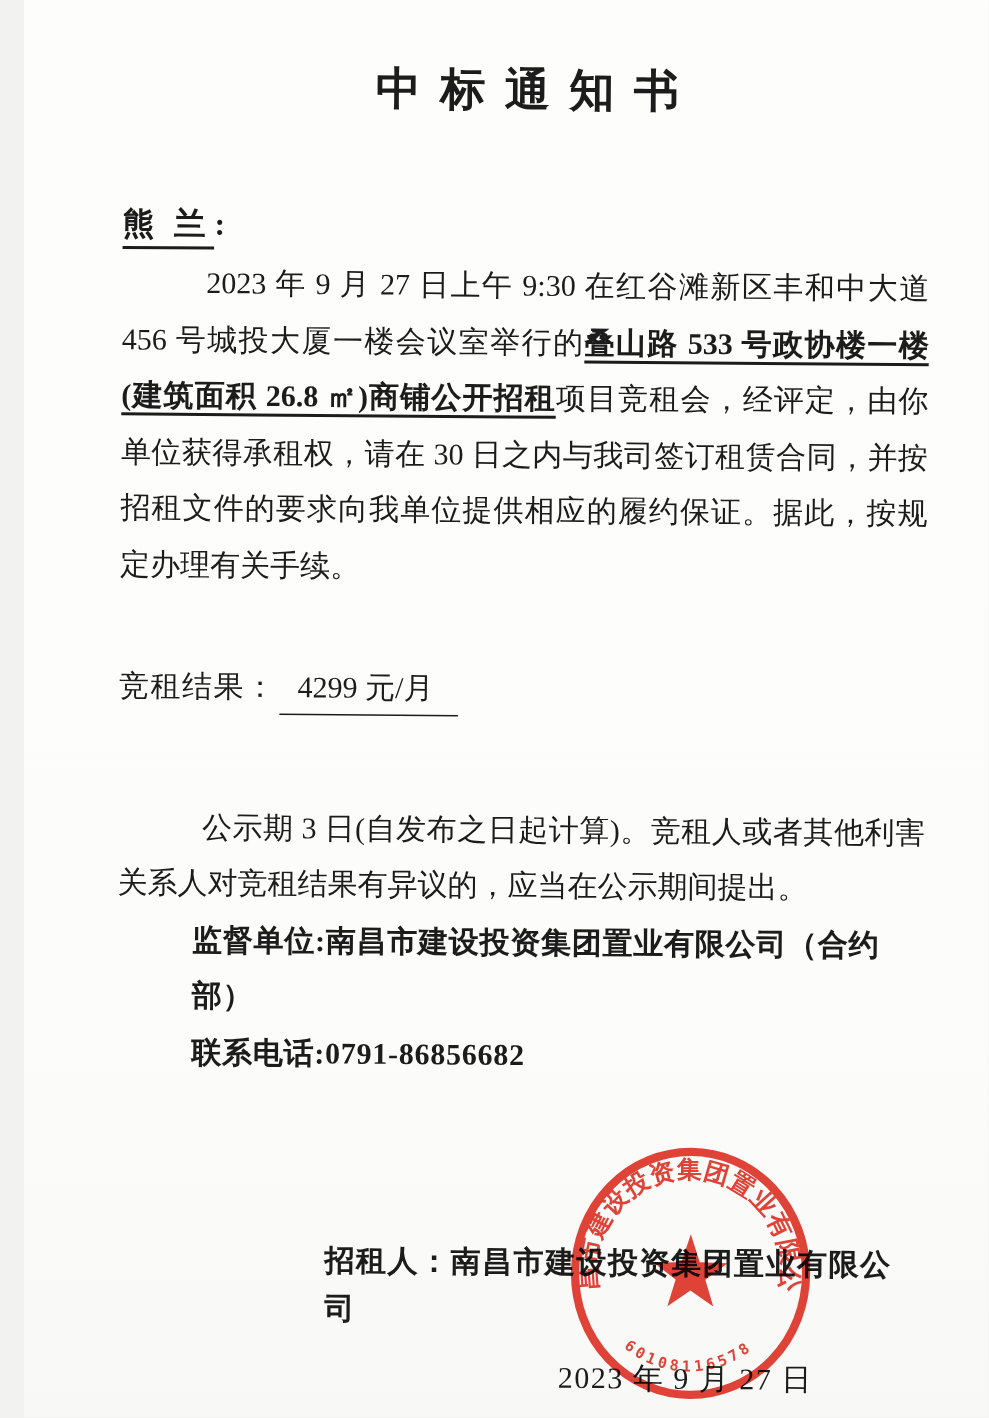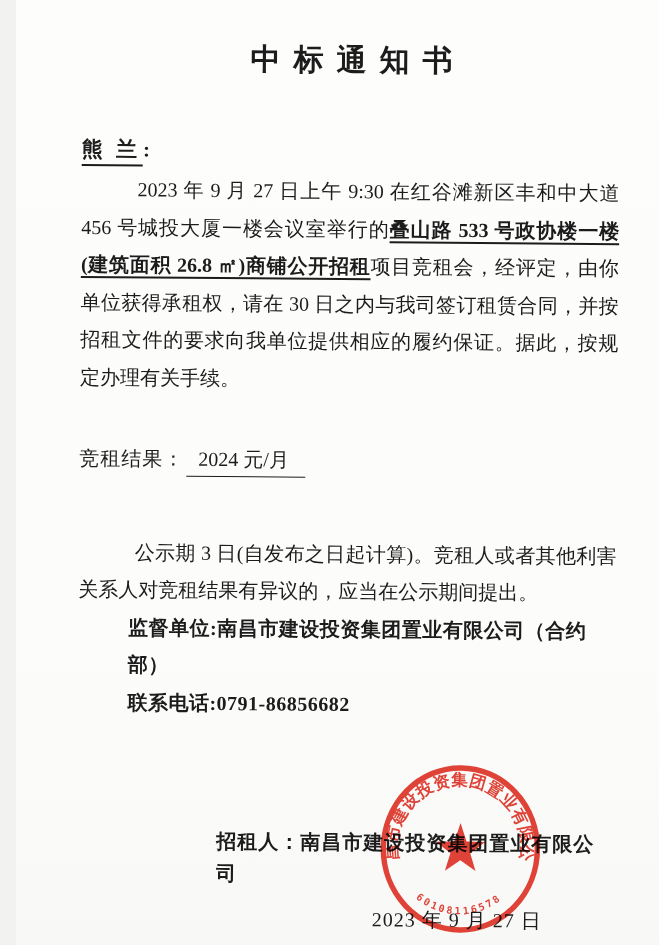--- a/index.html
+++ b/index.html
@@ -117,21 +117,21 @@
 
     <div class="salutation">
       <span class="name">熊 兰</span><span>:</span>
     </div>
 
     <p class="body-para para1">
       <span>2023 年 9 月 27 日上午 9:30 在红谷滩新区丰和中大道 456 号城投大厦一楼会议室举行的</span><span class="emph">叠山路 533 号政协楼一楼(建筑面积 26.8 ㎡)商铺公开招租</span><span>项目竞租会，经评定，由你单位获得承租权，请在 30 日之内与我司签订租赁合同，并按招租文件的要求向我单位提供相应的履约保证。据此，按规定办理有关手续。</span>
     </p>
 
     <div class="result-line">
-      <span class="result-label">竞租结果：</span><span class="result-value">2024 元/月</span>
+      <span class="result-label">竞租结果：</span><span class="result-value">4299 元/月</span>
     </div>
 
     <p class="body-para para2">公示期 3 日(自发布之日起计算)。竞租人或者其他利害关系人对竞租结果有异议的，应当在公示期间提出。</p>
 
     <div class="meta-line">监督单位:南昌市建设投资集团置业有限公司（合约部）</div>
     <div class="meta-line phone-line">联系电话:0791-86856682</div>
 
     <div class="signature-block">
       <div class="lessor-line">
         <span>招租人：</span><span>南昌市建设投资集团置业有限公司</span>

